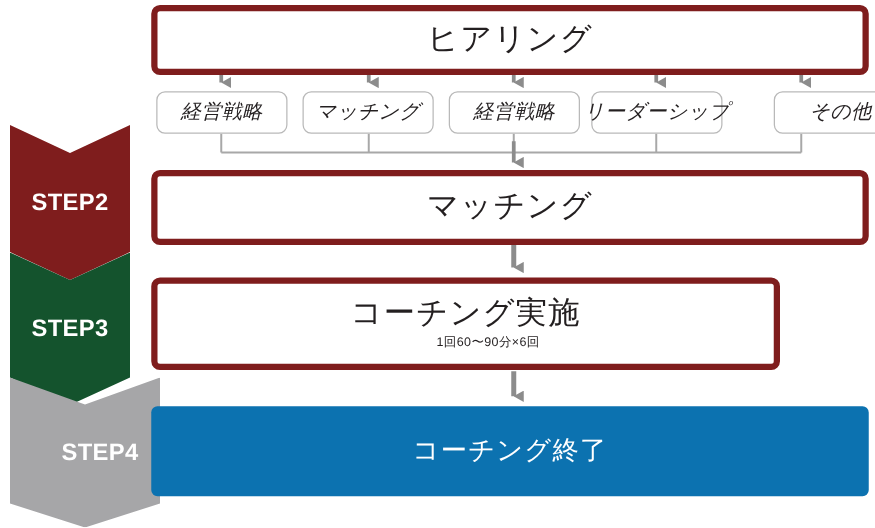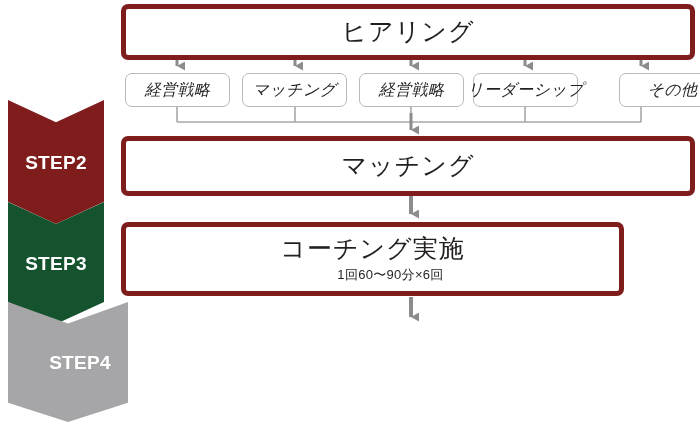--- a/index.html
+++ b/index.html
@@ -68,21 +68,21 @@
   }
   .node-title {
     color: #231f20;
     font-size: 25px;
     line-height: 1.1;
     letter-spacing: 1px;
     white-space: nowrap;
   }
   .node-sub {
     color: #231f20;
-    font-size: 13px;
+    font-size: 10px;
     line-height: 1.2;
     letter-spacing: 0.3px;
     margin-top: 5px;
     white-space: nowrap;
     margin-left: 36px;
   }
 
   
   #node-hearing {
     left: 0;
@@ -245,15 +245,18 @@
 
     <div class="node" id="node-matching">
       <span class="node-title">マッチング</span>
     </div>
 
     <div class="node" id="node-coaching">
       <span class="node-title">コーチング実施</span>
       <span class="node-sub">1回60〜90分×6回</span>
     </div>
 
+    <div id="node-finish">
+      <span class="node-title">コーチング終了</span>
+    </div>
 
   </div>
 </div>
 
 </body></html>

